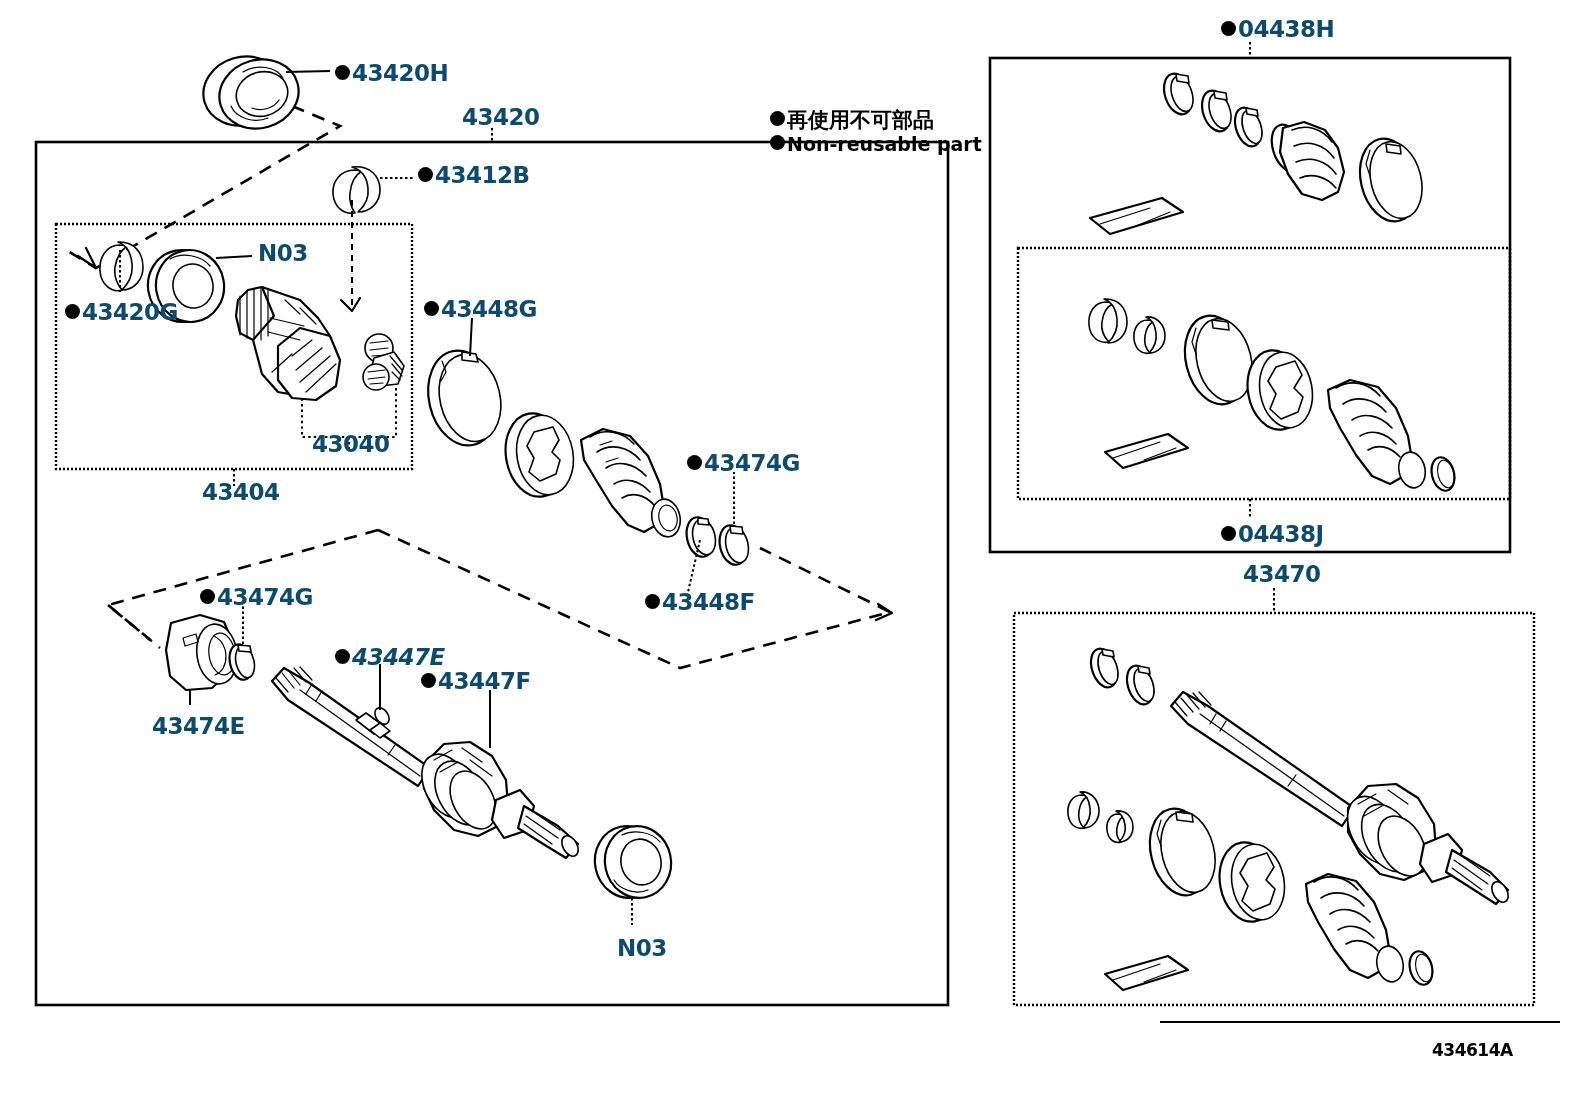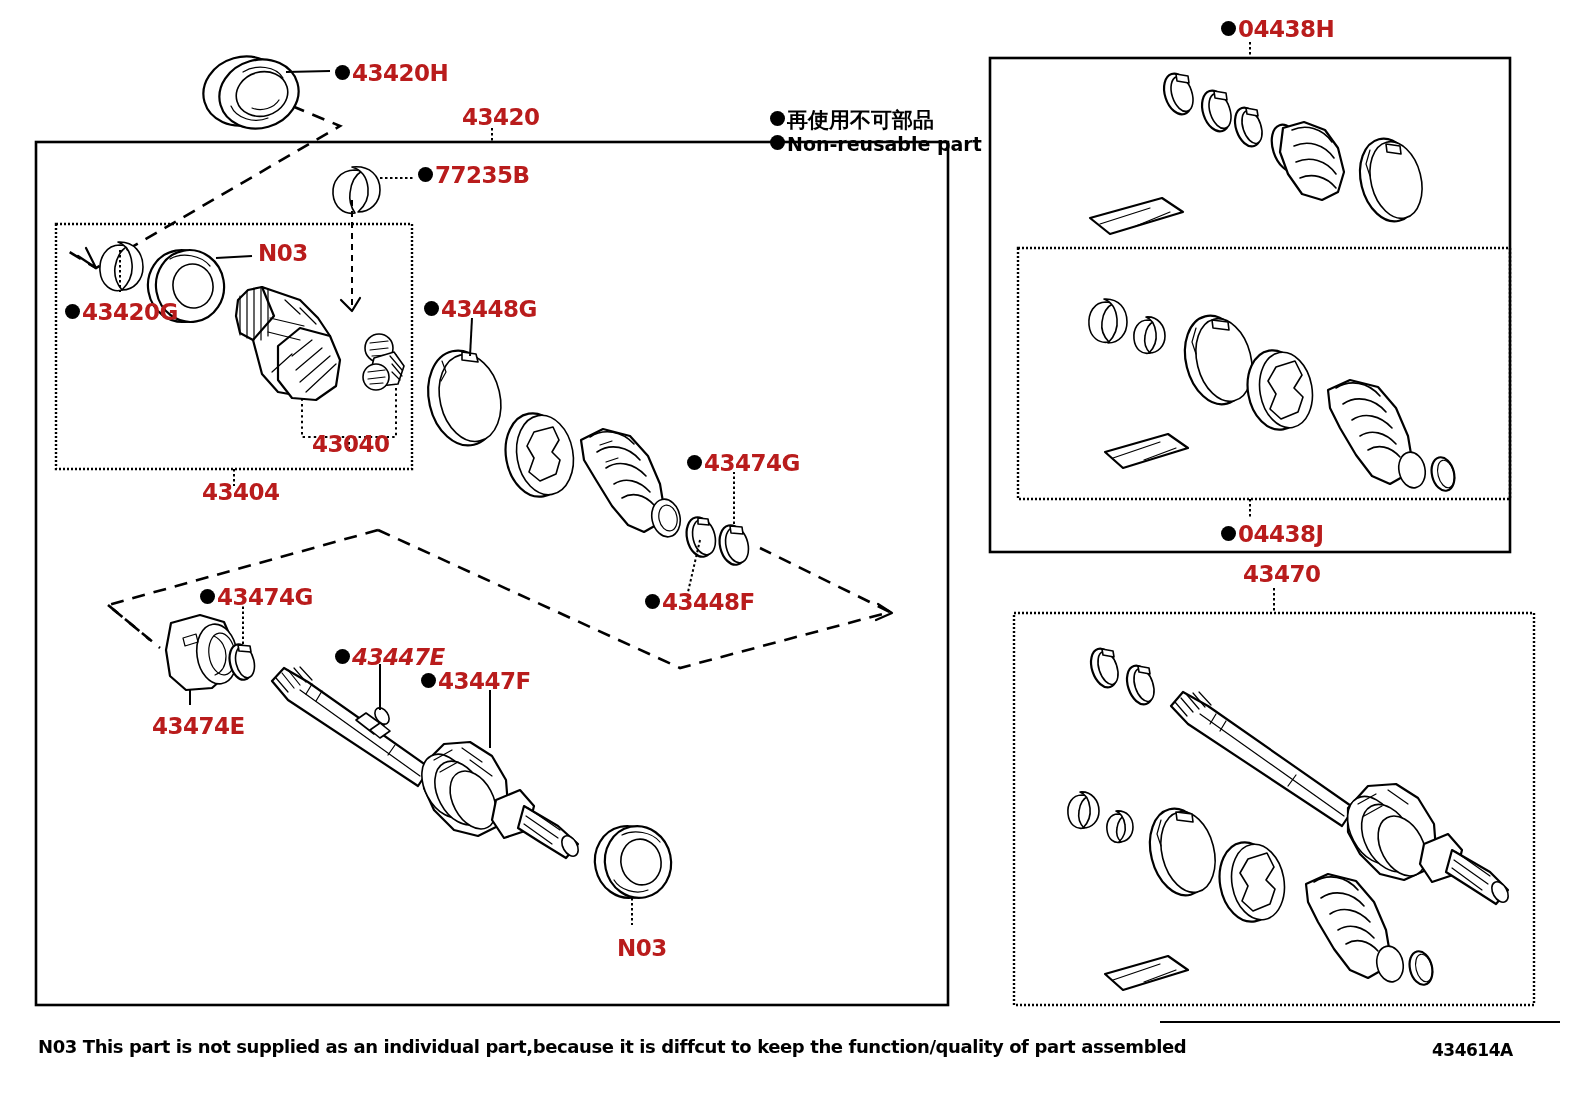--- a/index.html
+++ b/index.html
@@ -21,21 +21,21 @@
     position: absolute;
     left: 0; top: 0;
     width: 1592px;
     height: 1099px;
   }
   .lbl {
     position: absolute;
     font-family: "DejaVu Sans", sans-serif;
     font-weight: bold;
     font-size: 23px;
-    color: #b91c1c;
+    color: #0c4a6e;
     white-space: nowrap;
     letter-spacing: -0.5px;
   }
   .dot {
     display: inline-block;
     width: 15px; height: 15px;
     border-radius: 50%;
     background: #000;
     vertical-align: 1px;
     margin-right: 2px;
@@ -377,33 +377,32 @@
 
   <div class="legend-line" style="left:770px; top:78px;">
     <span class="dot"></span><span class="cjk" style="font-size:21px;">再使用不可部品</span>
   </div>
   <div class="legend-line" style="left:770px; top:105px;">
     <span class="dot"></span><span>Non-reusable part</span>
   </div>
 
   <div class="lbl" style="left:335px; top:60px;"><span class="dot"></span><span>43420H</span></div>
   <div class="lbl" style="left:462px; top:104px;"><span>43420</span></div>
-  <div class="lbl" style="left:418px; top:162px;"><span class="dot"></span><span>77235B</span></div>
+  <div class="lbl" style="left:418px; top:162px;"><span class="dot"></span><span>43412B</span></div>
   <div class="lbl" style="left:258px; top:240px;"><span>N03</span></div>
   <div class="lbl" style="left:65px; top:299px;text-align:center;"><span class="dot"></span><span>43420G</span></div>
   <div class="lbl" style="left:424px; top:296px;"><span class="dot"></span><span>43448G</span></div>
   <div class="lbl" style="left:312px; top:431px;"><span>43040</span></div>
   <div class="lbl" style="left:202px; top:479px;"><span>43404</span></div>
   <div class="lbl" style="left:687px; top:450px;"><span class="dot"></span><span>43474G</span></div>
   <div class="lbl" style="left:645px; top:589px;"><span class="dot"></span><span>43448F</span></div>
   <div class="lbl" style="left:200px; top:584px;"><span class="dot"></span><span>43474G</span></div>
   <div class="lbl" style="left:335px; top:644px;font-style:italic;"><span class="dot"></span><span>43447E</span></div>
   <div class="lbl" style="left:421px; top:668px;"><span class="dot"></span><span>43447F</span></div>
   <div class="lbl" style="left:152px; top:713px;"><span>43474E</span></div>
   <div class="lbl" style="left:617px; top:935px;"><span>N03</span></div>
   <div class="lbl" style="left:1221px; top:16px;"><span class="dot"></span><span>04438H</span></div>
   <div class="lbl" style="left:1221px; top:521px;"><span class="dot"></span><span>04438J</span></div>
   <div class="lbl" style="left:1243px; top:561px;"><span>43470</span></div>
 
-  <div class="footnote" style="left:38px; top:1036px;">N03 This part is not supplied as an  individual part,because it is diffcut to keep the function/quality of part assembled</div>
   <div class="corner-code" style="left:1432px; top:1040px;">434614A</div>
 
 </div>
 
 </body></html>

